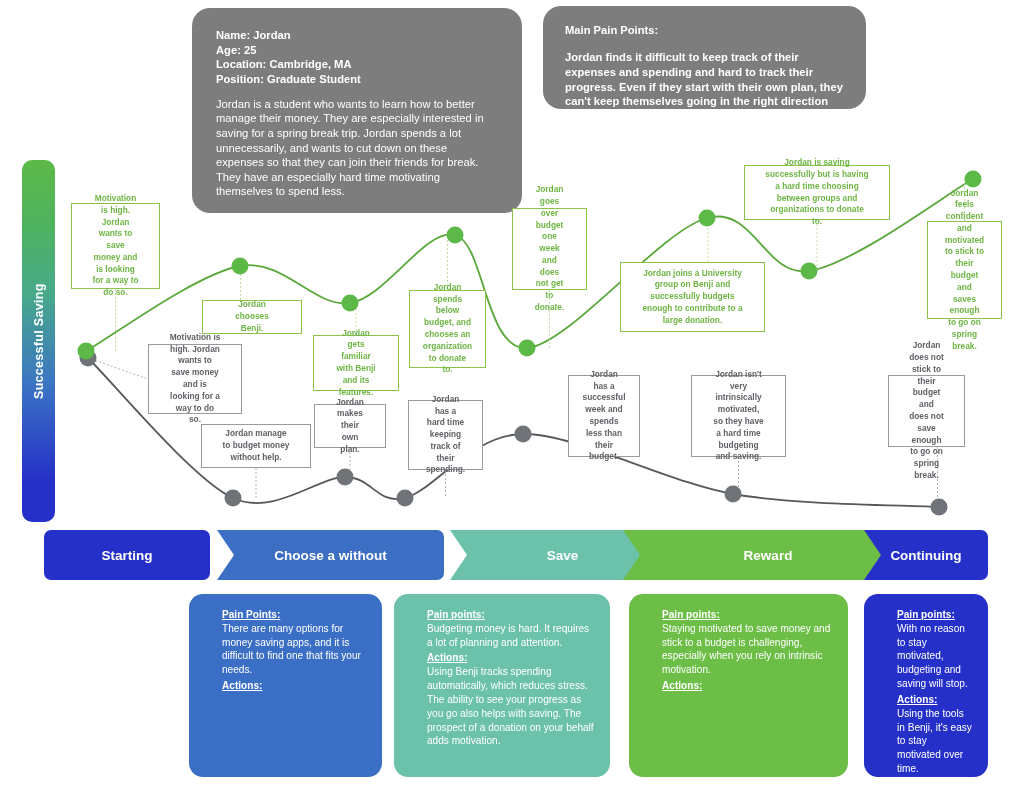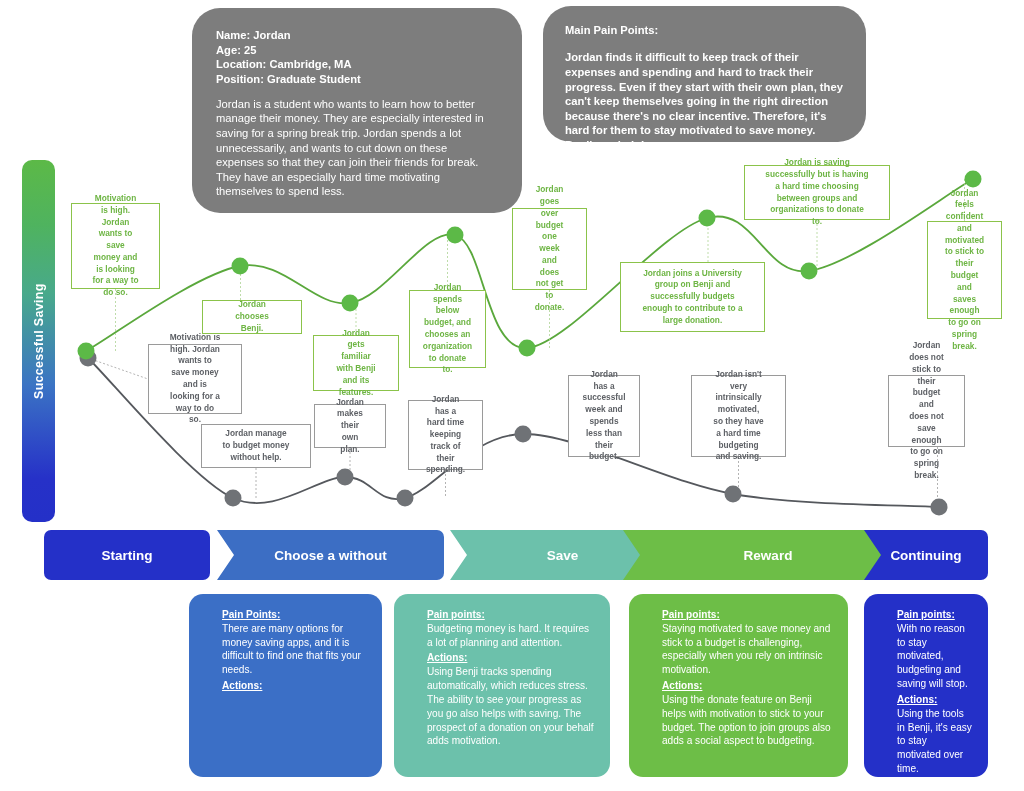--- a/index.html
+++ b/index.html
@@ -17,21 +17,21 @@
     width: 1024px;
     height: 791px;
     overflow: hidden;
     background: #ffffff;
   }
 
   
   .grey-card {
     position: absolute;
     background: #7d7d7d;
-    border-radius: 28px;
+    border-radius: 18px;
     color: #ffffff;
     box-sizing: border-box;
     line-height: 1.30;
   }
   .grey-card .gc-head {
     white-space: pre-line;
     font-weight: bold;
   }
   .grey-card .gc-body {
     margin-top: 0.95em;
@@ -42,21 +42,21 @@
     top: 8px;
     width: 330px;
     height: 205px;
     padding: 20px 24px 10px 24px;
     font-size: 11.2px;
   }
   #painpoints-card {
     left: 543px;
     top: 6px;
     width: 323px;
-    height: 136px;
+    height: 103px;
     padding: 17px 22px 10px 22px;
     font-size: 11.2px;
   }
   #painpoints-card .gc-body { margin-top: 1.15em; font-weight: bold; }
 
   
   #axis-bar {
     position: absolute;
     left: 22px;
     top: 160px;
@@ -301,21 +301,20 @@
       <div class="pa-card" style="left: 394px; width: 216px; height: 183px; background: rgb(108, 193, 171);">
         <span class="pa-label">Pain points:</span>
         <span class="pa-text">Budgeting money is hard. It requires a lot of planning and attention.</span>
         <span class="pa-label">Actions:</span>
         <span class="pa-text">Using Benji tracks spending automatically, which reduces stress. The ability to see your progress as you go also helps with saving. The prospect of a donation on your behalf adds motivation.</span>
       </div>
       <div class="pa-card" style="left: 629px; width: 219px; height: 183px; background: rgb(109, 190, 71);">
         <span class="pa-label">Pain points:</span>
         <span class="pa-text">Staying motivated to save money and stick to a budget is challenging, especially when you rely on intrinsic motivation.</span>
         <span class="pa-label">Actions:</span>
-        <span class="pa-text">Using the donate feature on Benji helps with motivation to stick to your budget. The option to join groups also adds a social aspect to budgeting.</span>
       </div>
       <div class="pa-card" style="left: 864px; width: 124px; height: 183px; background: rgb(36, 48, 200);">
         <span class="pa-label">Pain points:</span>
         <span class="pa-text">With no reason to stay motivated, budgeting and saving will stop.</span>
         <span class="pa-label">Actions:</span>
         <span class="pa-text">Using the tools in Benji, it's easy to stay motivated over time.</span>
       </div>
     </div>
 
 </div>

